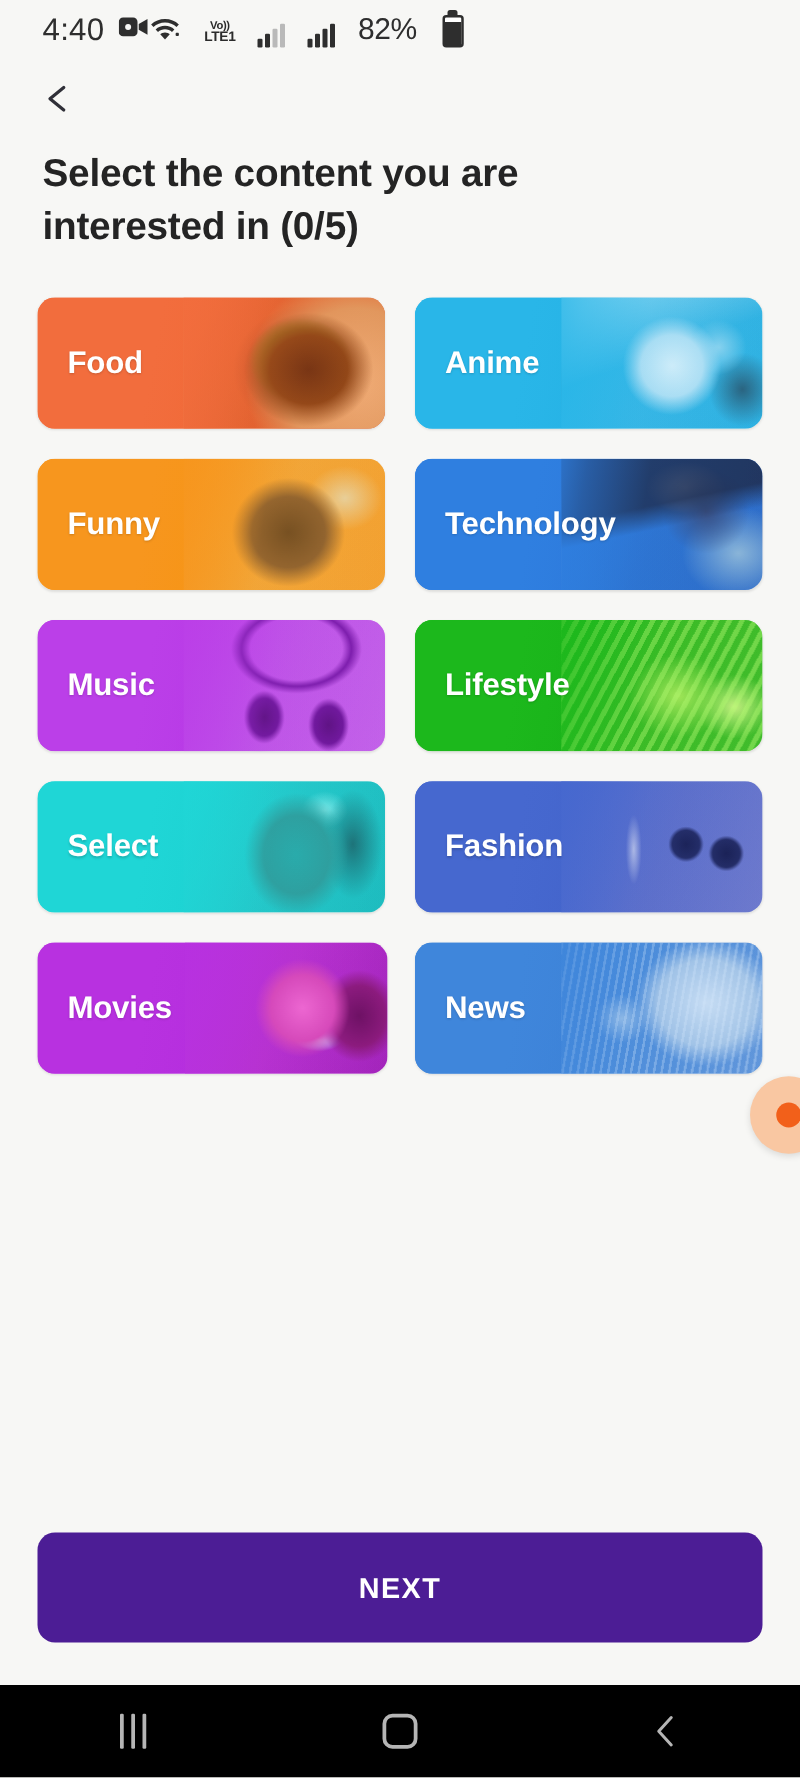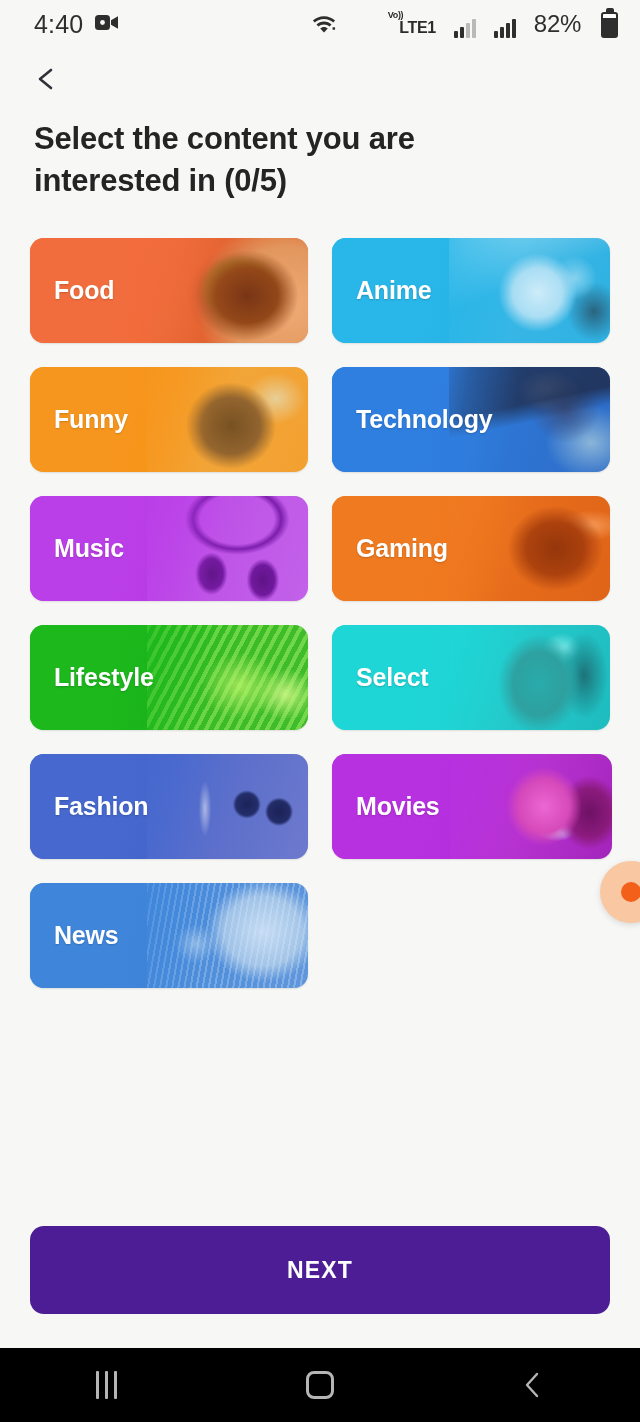--- a/index.html
+++ b/index.html
@@ -7,37 +7,37 @@
   body {
     font-family:"Liberation Sans", sans-serif;
     background:#f7f7f5;
     overflow:hidden;
     position:relative;
   }
 
   
   .statusbar{
     height:48px; width:100%;
-    display:flex; align-items:center; justify-content:space-between;
+    display:flex; align-items:center; 
     padding:0 22px 0 34px;
     background:#f7f7f5;
     color:#2b2b2b;
   }
   .sb-left{ display:flex; align-items:center; gap:12px; }
   .sb-time{ font-size:25px; font-weight:400; letter-spacing:.2px; color:#2e2e2e; }
   .sb-right{ display:flex; align-items:flex-end; gap:18px; }
   .sb-batt-txt{ font-size:24px; color:#2e2e2e; letter-spacing:-.3px; }
 
   .ic{ display:inline-block; }
   .volte{
     display:flex; flex-direction:column; align-items:center;
     line-height:1; margin-bottom:2px;
   }
   .volte .v1{ font-size:9px; font-weight:700; letter-spacing:-.3px; }
-  .volte .v2{ font-size:16px; font-weight:700; letter-spacing:-.3px;margin-left:44px; }
+  .volte .v2{ font-size:11px; font-weight:700; letter-spacing:-.3px; }
 
   .bars{ display:flex; align-items:flex-end; gap:2px; height:20px; }
   .bars i{ display:block; width:4px; background:#2e2e2e; border-radius:1px; }
   .bars i:nth-child(1){ height:7px; }
   .bars i:nth-child(2){ height:11px; }
   .bars i:nth-child(3){ height:15px; }
   .bars i:nth-child(4){ height:19px; }
   .bars.dim i:nth-child(3),.bars.dim i:nth-child(4){ background:#b9b9b9; }
 
   .battery{
@@ -246,31 +246,20 @@
     <div class="art" style="background:linear-gradient(110deg,#bb3fe8 0%,#b636e5 55%,#b02fe3 100%);"></div>
     <div class="photo" style="background:
       radial-gradient(ellipse 13% 26% at 40% 74%, #5b1180 0%, #6d179a 55%, rgba(109,23,154,0) 78%),
       radial-gradient(ellipse 13% 26% at 72% 80%, #5b1180 0%, #6d179a 55%, rgba(109,23,154,0) 78%),
       radial-gradient(ellipse 44% 46% at 56% 22%, rgba(91,17,128,0) 52%, #7a1caa 62%, rgba(122,28,170,0) 74%),
       linear-gradient(110deg,rgba(187,63,232,.92) 0%, rgba(205,130,235,.45) 52%, rgba(222,175,242,.4) 100%);"></div>
     <div class="tint" style="background:linear-gradient(100deg,#bb3fe8 0%,#bb3fe8 32%,rgba(187,63,232,.5) 46%,rgba(187,63,232,.08) 66%,rgba(187,63,232,.02) 100%);z-index:2;"></div>
     <span class="lbl">Music</span>
   </div>
 
-  <div class="card">
-    <div class="art" style="background:linear-gradient(110deg,#f07a20 0%,#ee731c 55%,#ec6c18 100%);"></div>
-    <div class="photo" style="background:
-      radial-gradient(ellipse 40% 55% at 66% 50%, #8c2f08 0%, #a53c0c 45%, rgba(165,60,12,0) 74%),
-      radial-gradient(circle at 70% 40%, #ff5a1a 0%, rgba(255,90,26,0) 16%),
-      radial-gradient(circle at 80% 52%, #ff6b22 0%, rgba(255,107,34,0) 14%),
-      radial-gradient(ellipse 30% 20% at 88% 28%, #f59a5a 0%, rgba(245,154,90,0) 72%),
-      linear-gradient(110deg,rgba(240,122,32,.9) 0%, rgba(215,95,25,.4) 50%, rgba(180,70,20,.25) 100%);"></div>
-    <div class="tint" style="background:linear-gradient(100deg,#f07a20 0%,#f07a20 34%,rgba(240,122,32,.55) 47%,rgba(240,122,32,.12) 64%,rgba(240,122,32,.05) 100%);z-index:2;"></div>
-    <span class="lbl">Gaming</span>
-  </div>
 
   <div class="card">
     <div class="art" style="background:linear-gradient(110deg,#1cb81c 0%,#18b018 55%,#14a814 100%);"></div>
     <div class="photo" style="background:
       repeating-linear-gradient(118deg, rgba(190,255,120,.42) 0 4px, rgba(40,150,30,0) 4px 9px),
       radial-gradient(ellipse 34% 44% at 58% 58%, #a8e85c 0%, rgba(168,232,92,0) 72%),
       radial-gradient(ellipse 26% 34% at 86% 66%, #c6f080 0%, rgba(198,240,128,0) 72%),
       linear-gradient(110deg,rgba(28,184,28,.9) 0%, rgba(110,205,60,.45) 50%, rgba(150,225,90,.35) 100%);"></div>
     <div class="tint" style="background:linear-gradient(100deg,#1cb81c 0%,#1cb81c 30%,rgba(28,184,28,.5) 44%,rgba(28,184,28,.08) 64%,rgba(28,184,28,.02) 100%);z-index:2;"></div>
     <span class="lbl">Lifestyle</span>

